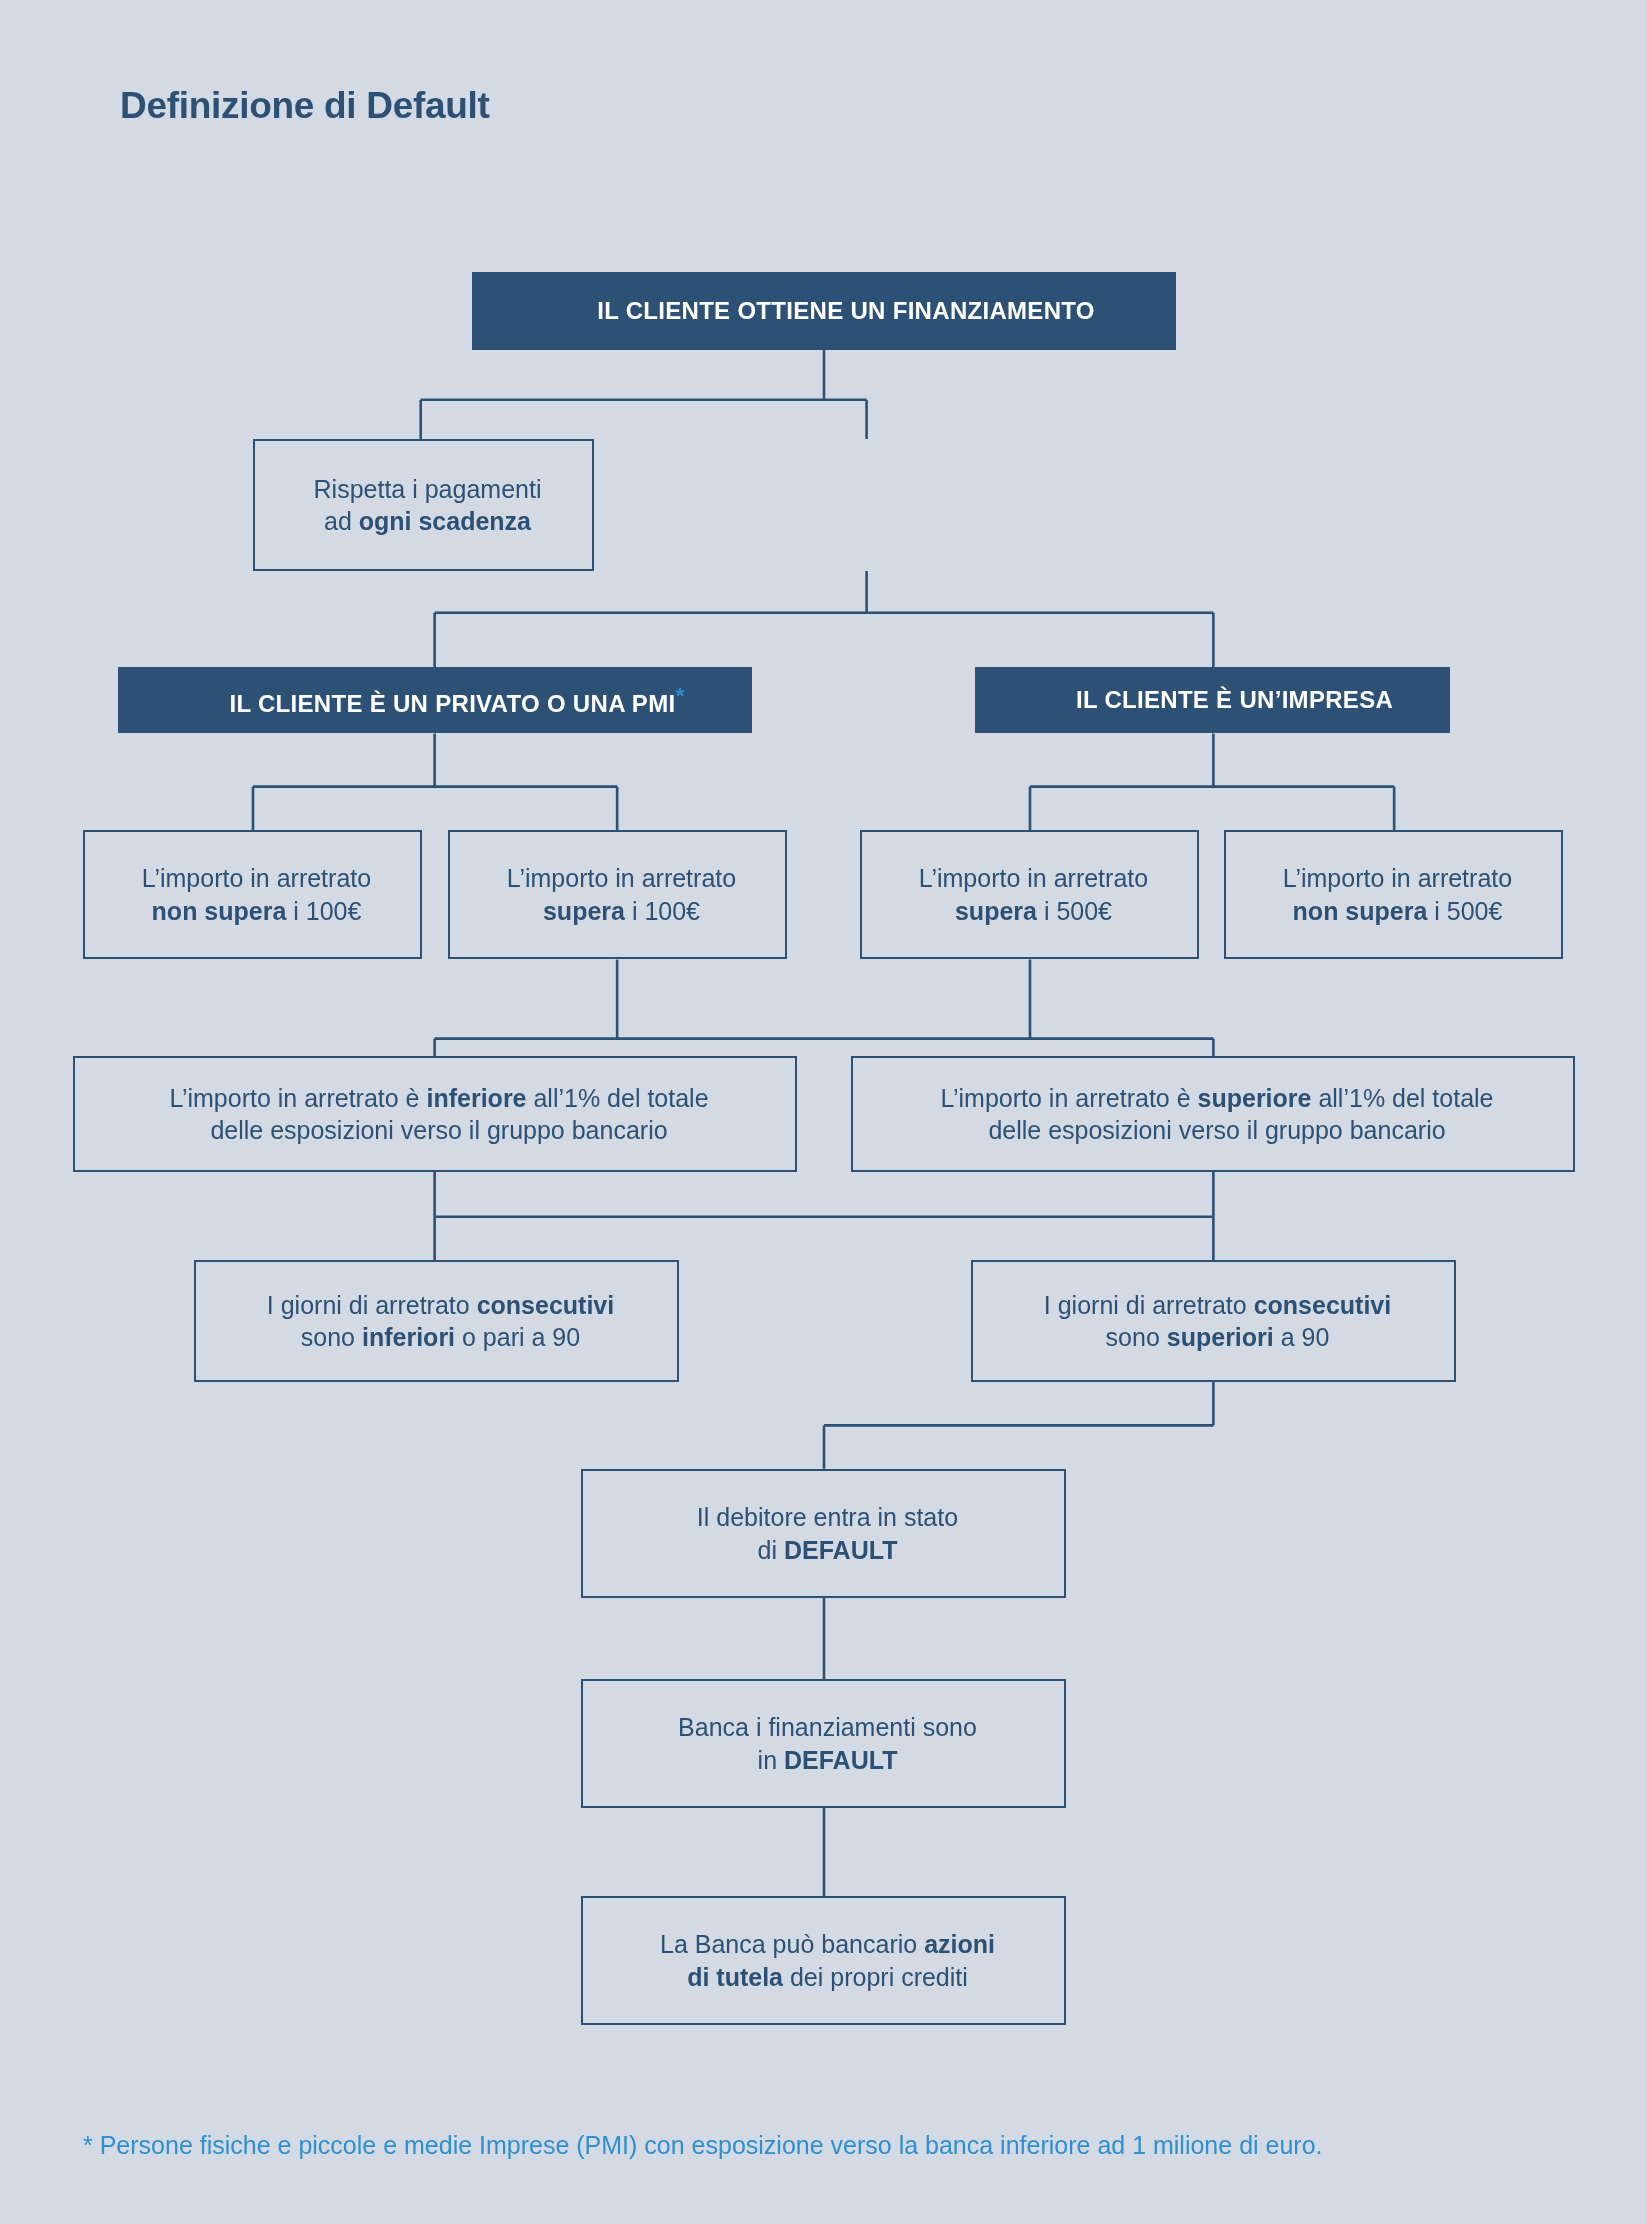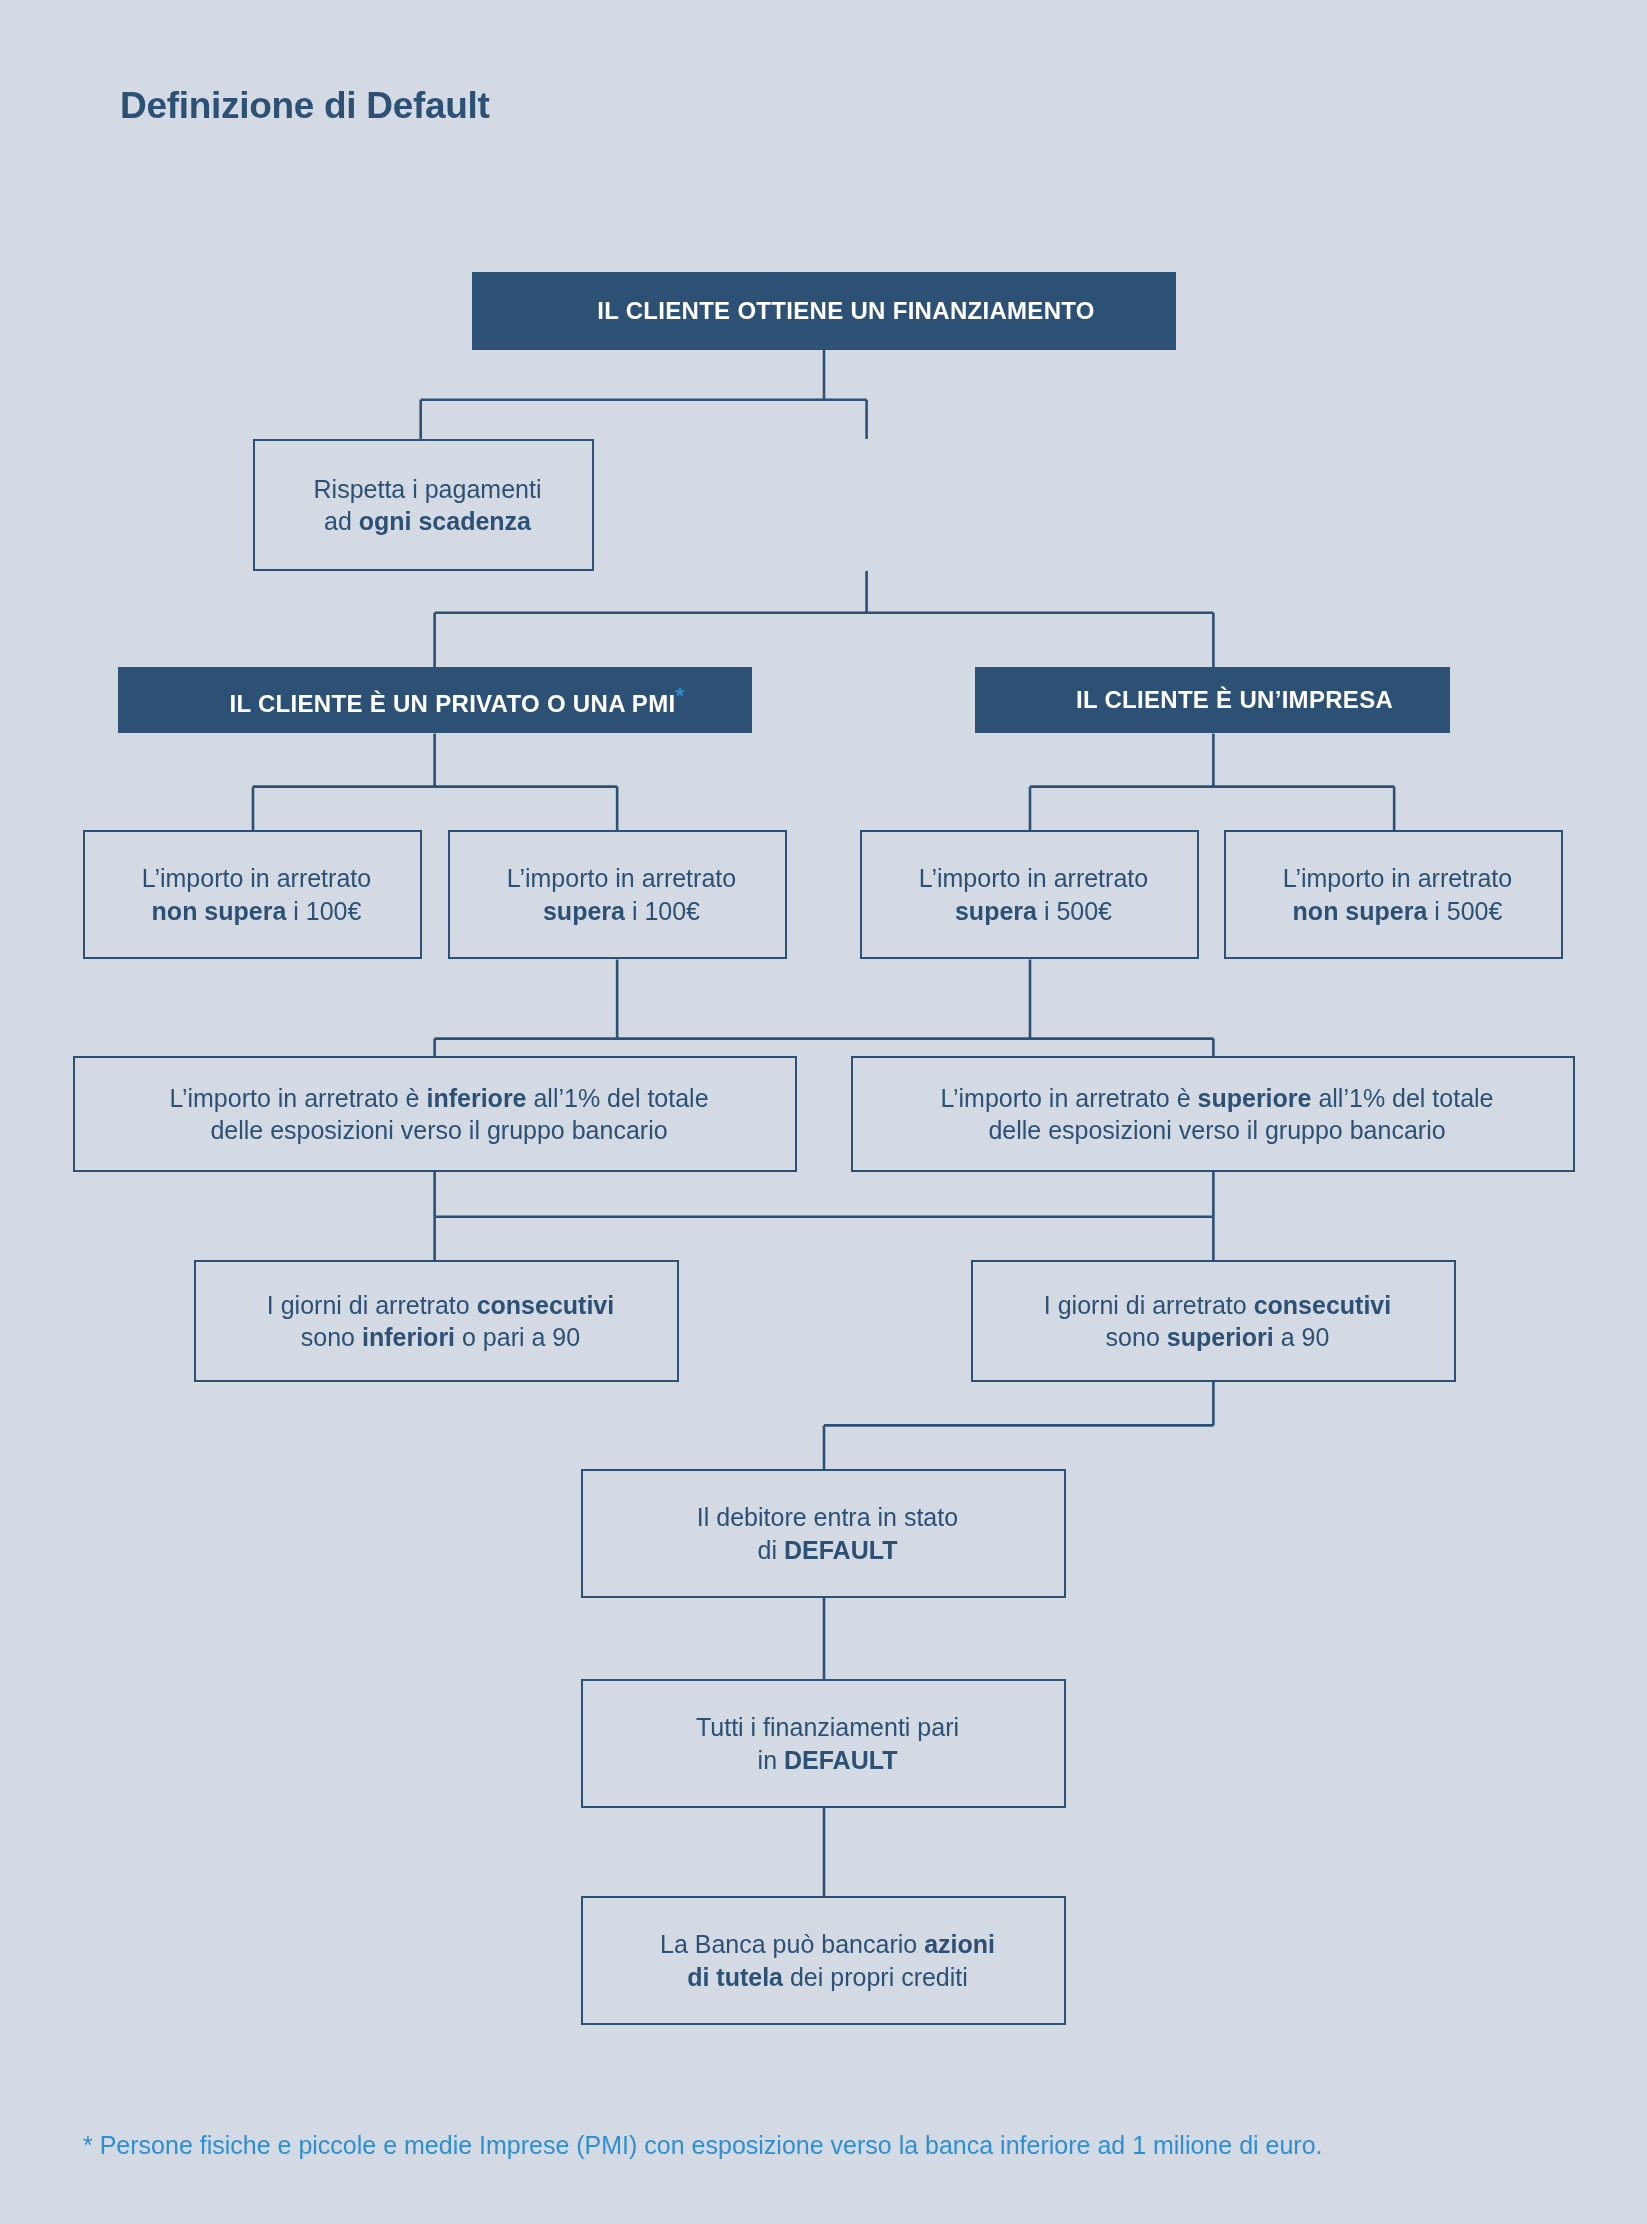--- a/index.html
+++ b/index.html
@@ -200,21 +200,21 @@
 
   <div class="node plain" style="left:971px; top:1260px; width:485px; height:122px;">
     <span class="txt"><span>I giorni di arretrato </span><b>consecutivi</b><br><span>sono </span><b>superiori</b><span> a 90</span></span>
   </div>
 
   <div class="node plain" style="left:581px; top:1469px; width:485px; height:129px;justify-content:center;">
     <span class="txt"><span>Il debitore entra in stato</span><br><span>di </span><b>DEFAULT</b></span>
   </div>
 
   <div class="node plain" style="left:581px; top:1679px; width:485px; height:129px;">
-    <span class="txt"><span>Tutti i finanziamenti pari</span><br><span>in </span><b>DEFAULT</b></span>
+    <span class="txt"><span>Banca i finanziamenti sono</span><br><span>in </span><b>DEFAULT</b></span>
   </div>
 
   <div class="node plain" style="left:581px; top:1896px; width:485px; height:129px;">
     <span class="txt"><span>La Banca può bancario </span><b>azioni</b><br><b>di tutela</b><span> dei propri crediti</span></span>
   </div>
 
   <div id="footnote">* Persone fisiche e piccole e medie Imprese (PMI) con esposizione verso la banca inferiore ad 1 milione di euro.</div>
 
 </div>
 

